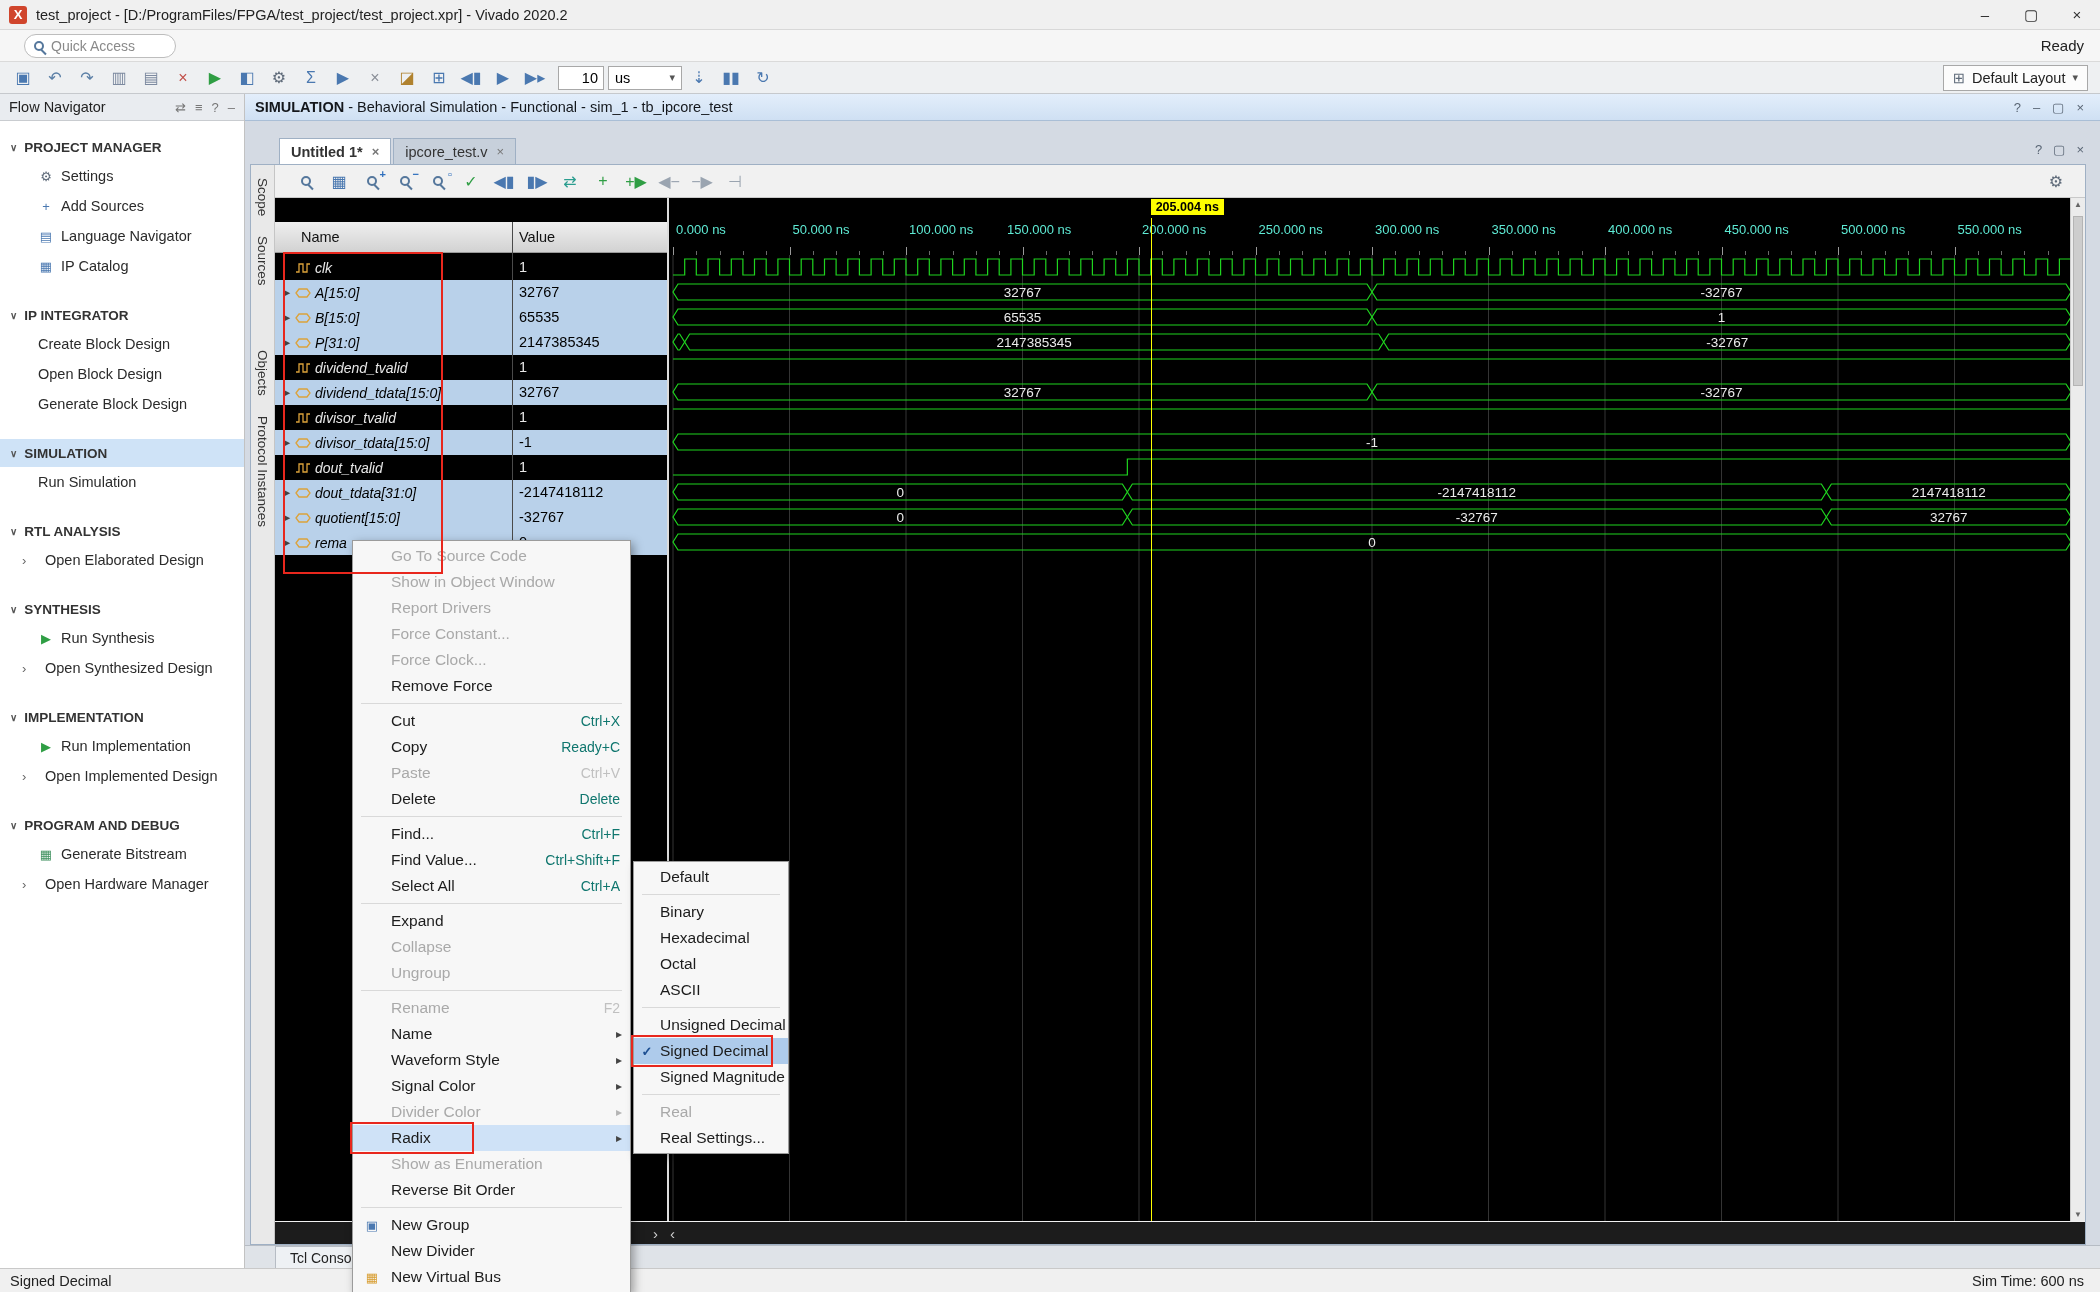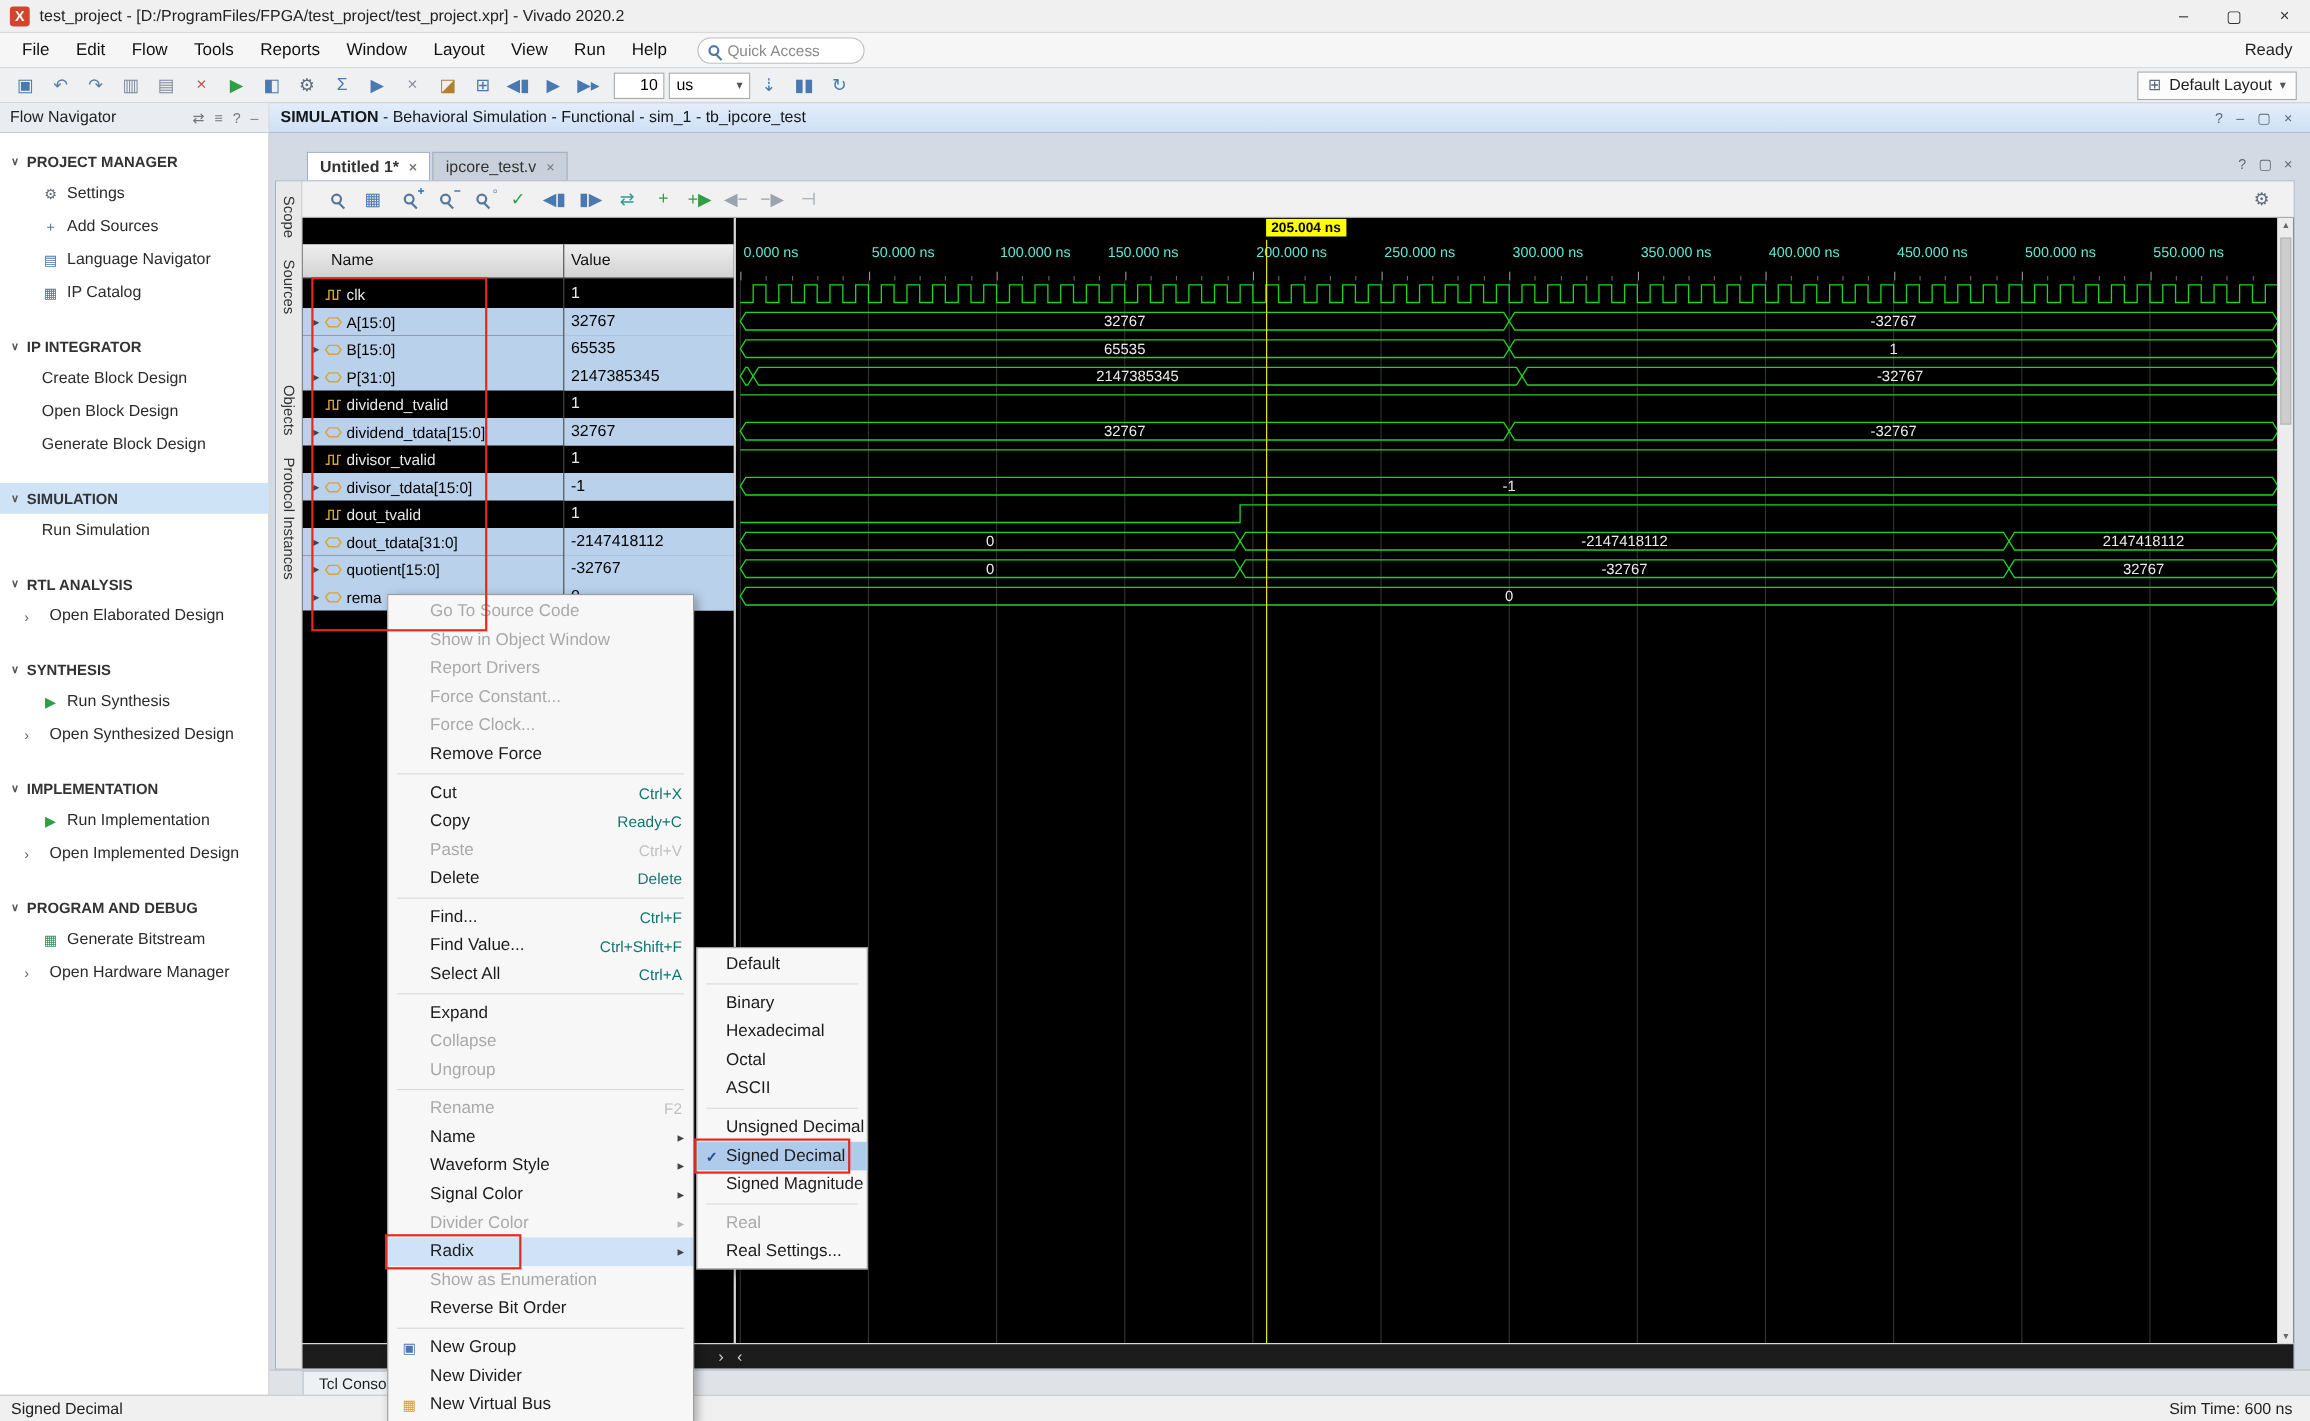--- a/index.html
+++ b/index.html
@@ -71,21 +71,21 @@
   #name-header{position:absolute;left:0;top:24px;width:392px;height:31px;background:linear-gradient(#efefef,#d2d2d2);border-bottom:1px solid #9a9a9a;font-size:14.5px;color:#111;}
   #nh-name{position:absolute;left:26px;line-height:31px;}
   #nh-value{position:absolute;left:244px;line-height:31px;}
   #signal-names{position:absolute;left:0;top:57px;width:392px;}
   #signal-values{position:absolute;left:238px;top:57px;width:154px;}
   .srow{height:25px;display:flex;align-items:center;color:#e8e8e8;}
   .srow.sel{background:#b9d1ea;color:#000;}
   .schev{width:15px;margin-left:5px;font-size:11px;color:#b5b5b5;text-align:center;}
   .srow.sel .schev{color:#444;}
   .sicon{width:20px;display:flex;align-items:center;}
-  .sname{font-size:14px;white-space:nowrap;}
+  .sname{font-size:14px;white-space:nowrap;font-style:italic;}
   .vrow{height:25px;line-height:25px;padding-left:6px;font-size:14.5px;color:#e8e8e8;white-space:nowrap;}
   .vrow.sel{background:#b9d1ea;color:#000;}
   #col-divider{position:absolute;left:237px;top:24px;bottom:0;width:1px;background:#4a4a4a;}
   #panel-divider{position:absolute;left:392px;top:0;bottom:0;width:2px;background:#dcdcdc;}
   #wave-canvas{position:absolute;left:394px;top:0;bottom:0;width:1403px;overflow:hidden;}
   #wave-ruler{position:absolute;left:0;top:22px;height:35px;width:100%;}
   .ticklab{position:absolute;top:2px;font-size:13px;color:#5eead4;white-space:nowrap;}
   .tick{position:absolute;bottom:0;width:1px;background:#999;}
   .tick.major{height:8px;}
   .tick.minor{height:4px;background:#6a6a6a;}
@@ -134,21 +134,20 @@
   <div id="app-icon">X</div>
   <div id="win-title">test_project - [D:/ProgramFiles/FPGA/test_project/test_project.xpr] - Vivado 2020.2</div>
   <div id="win-controls">
     <span class="winbtn">–</span>
     <span class="winbtn">▢</span>
     <span class="winbtn">×</span>
   </div>
 </div>
 
 <div id="menubar">
-  <div id="menu-items"><span class="menu-item">File</span><span class="menu-item">Edit</span><span class="menu-item">Flow</span><span class="menu-item">Tools</span><span class="menu-item">Reports</span><span class="menu-item">Window</span><span class="menu-item">Layout</span><span class="menu-item">View</span><span class="menu-item">Run</span><span class="menu-item">Help</span></div>
   <div id="quickaccess">
     <span class="lens"></span>
     <span>Quick Access</span>
   </div>
   <div id="ready">Ready</div>
 </div>
 
 <div id="toolbar">
   <div id="tb-left" style="display:flex;gap:2px;">
       <span class="tbtn" style="color: rgb(74, 120, 176);">▣</span>

